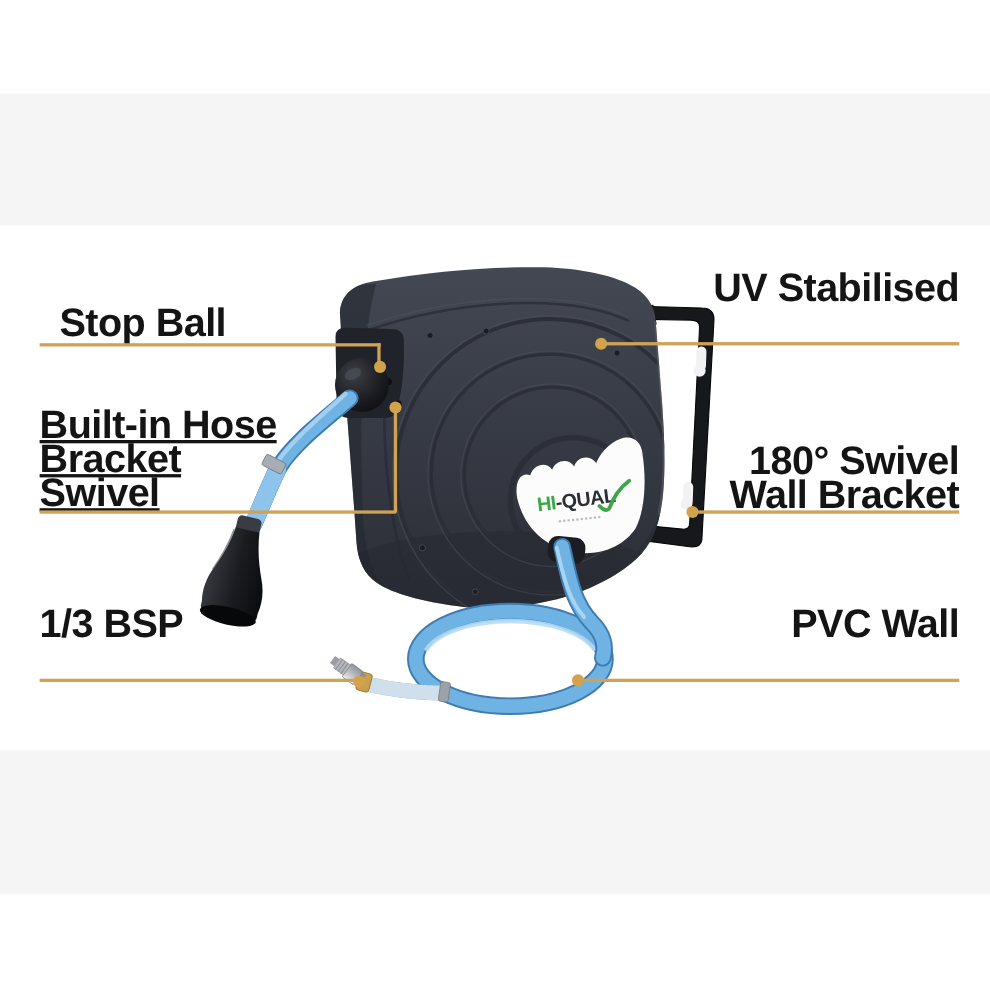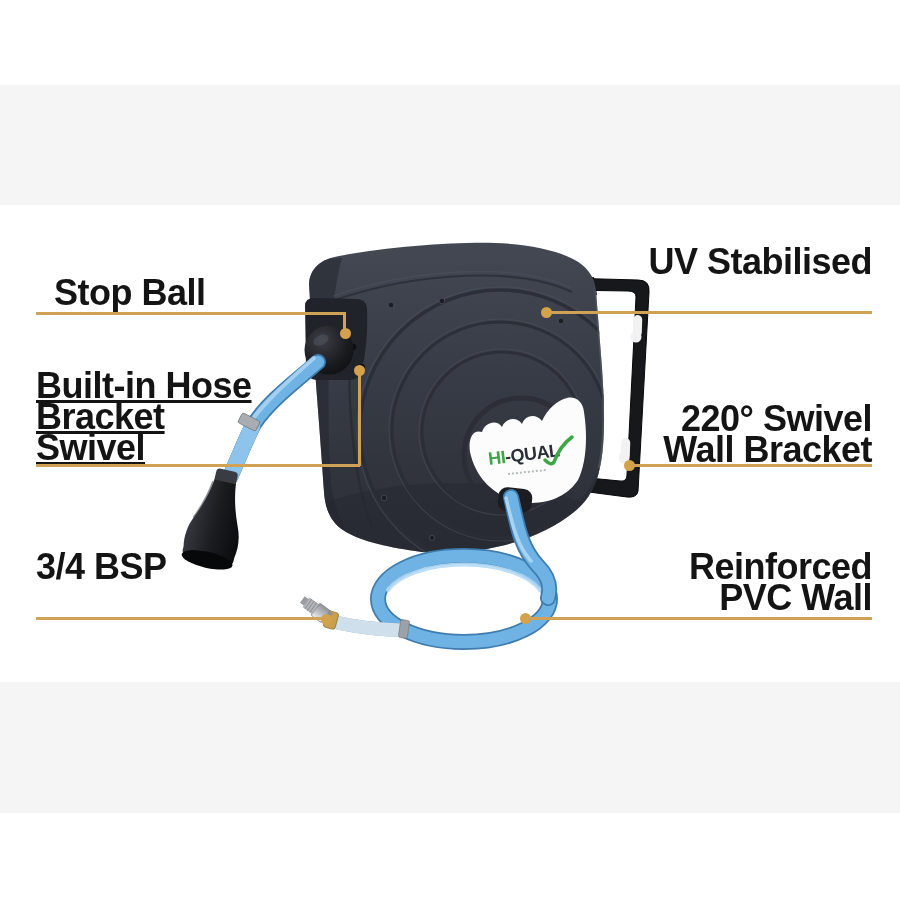--- a/index.html
+++ b/index.html
@@ -214,38 +214,37 @@
   <div class="callout-label" id="lbl-layering">
     <div>Built-in Hose</div>
     <div>Bracket</div>
     <div>Swivel</div>
   </div>
   <div class="cline h" id="ln-layering-h"></div>
   <div class="cline v" id="ln-layering-v"></div>
   <div class="cdot" id="dot-layering"></div>
 
   <div class="callout-label" id="lbl-bsp">
-    <div>3/4 BSP</div>
+    <div>1/3 BSP</div>
   </div>
   <div class="cline h" id="ln-bsp-h"></div>
   <div class="cdot" id="dot-bsp"></div>
 
   <div class="callout-label right" id="lbl-uv">
     <div>UV Stabilised</div>
   </div>
   <div class="cline h" id="ln-uv-h"></div>
   <div class="cdot" id="dot-uv"></div>
 
   <div class="callout-label right" id="lbl-swivel">
-    <div>220° Swivel</div>
+    <div>180° Swivel</div>
     <div>Wall Bracket</div>
   </div>
   <div class="cline h" id="ln-swivel-h"></div>
   <div class="cdot" id="dot-swivel"></div>
 
   <div class="callout-label right" id="lbl-pvc">
-    <div>Reinforced</div>
     <div>PVC Wall</div>
   </div>
   <div class="cline h" id="ln-pvc-h"></div>
   <div class="cdot" id="dot-pvc"></div>
 
 </div>
 
 </body></html>

